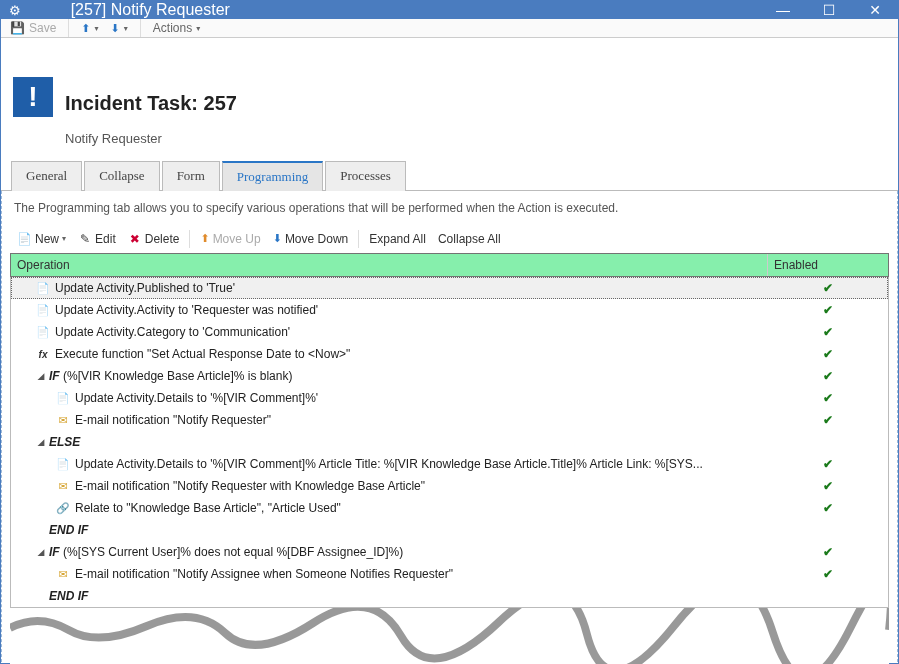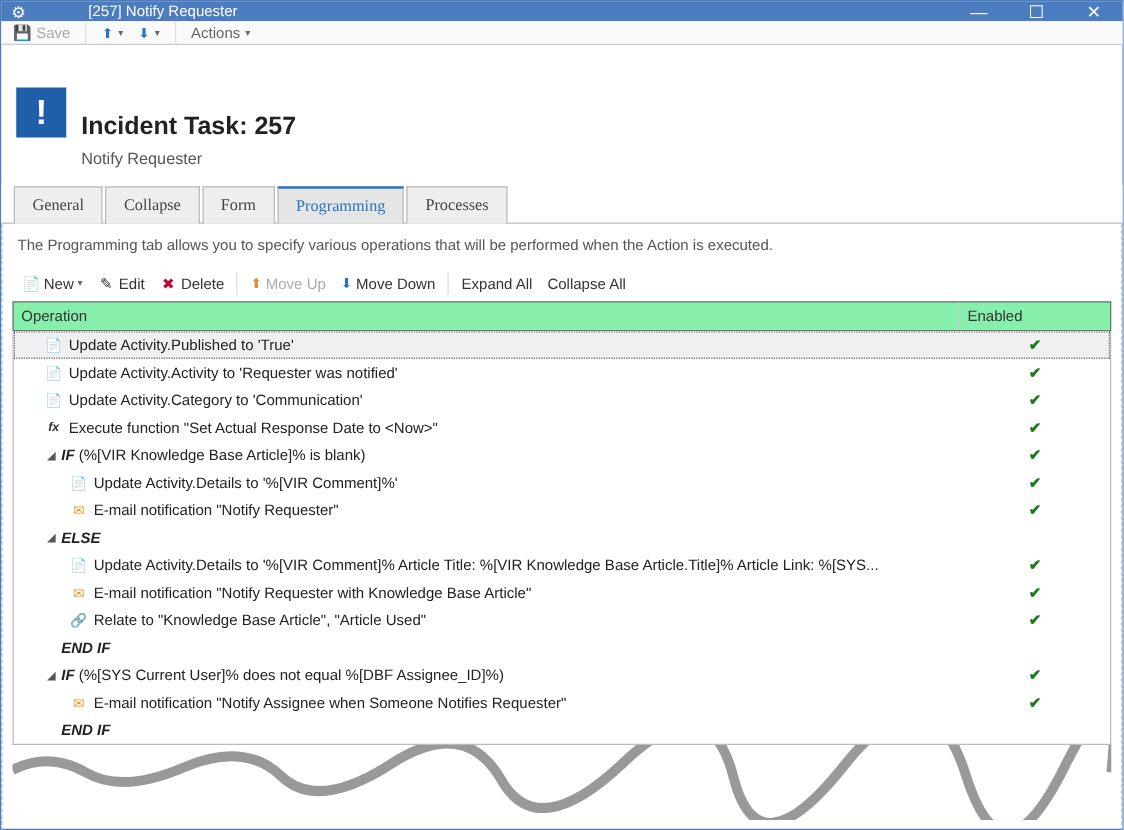--- a/index.html
+++ b/index.html
@@ -1,33 +1,33 @@
 <!DOCTYPE html>
 <html><head>
 <meta charset="utf-8">
 <style>
 * { box-sizing: border-box; margin: 0; padding: 0; }
 body { font-family: "Segoe UI", Tahoma, sans-serif; font-size: 13px; background: #fff; color: #333; overflow: hidden; }
 .window { width: 899px; height: 664px; border: 1px solid #4a7cbf; display: flex; flex-direction: column; background: #fff; }
 .titlebar { height: 30px; background: #4a7cbf; color: #fff; display: flex; align-items: center; padding: 0 0 0 8px; }
 .titlebar .gear { margin-right: 6px; font-size: 13px; }
-.titlebar-title { flex: 1; font-size: 12px; padding-left: 44px; }
+.titlebar-title { flex: 1; font-size: 16px; padding-left: 44px; }
 .win-controls { display: flex; height: 100%; }
 .win-btn { width: 46px; display: flex; align-items: center; justify-content: center; color: #fff; font-size: 14px; }
 .toolbar { height: 30px; border-bottom: 1px solid #ccc; display: flex; align-items: center; padding: 0 6px; gap: 4px; background: #fafafa; }
 .tool-btn { display: flex; align-items: center; gap: 4px; padding: 2px 4px; color: #666; font-size: 12px; }
 .tool-btn.disabled { color: #aaa; }
 .tool-sep { width: 1px; height: 18px; background: #ddd; margin: 0 4px; }
 .arrow-blue { color: #2a76c6; font-size: 11px; }
 .arrow-orange { color: #e08b2c; font-size: 11px; }
 .caret { font-size: 8px; color: #666; }
 .header-block { display: flex; align-items: center; padding: 10px 12px 14px; gap: 12px; }
 .header-icon { width: 40px; height: 40px; background: #1f5ea8; color: #fff; display: flex; align-items: center; justify-content: center; font-size: 28px; font-weight: bold; }
 .header-titles h1 { font-size: 20px; font-weight: bold; color: #222; margin-top: 44px; }
-.header-titles .sub { font-size: 13px; color: #555; margin-top: 6px; }
+.header-titles .sub { font-size: 13px; color: #555; margin-top: 16px; }
 .tabs { display: flex; border-bottom: 1px solid #bbb; padding-left: 10px; background: #fff; font-family: Liberation Serif, serif; }
 .tab { padding: 6px 14px; border: 1px solid #bbb; border-bottom: none; margin-right: 2px; background: #eee; color: #444; font-size: 13px; position: relative; top: 1px; }
 .tab.active { background: #e5e5e5; border-top: 2px solid #2a76c6; color: #2a76c6; }
 .content { flex: 1; padding: 8px; display: flex; flex-direction: column; border: 1px dashed #9cb8d8; border-top: none; }
 .desc { color: #555; font-size: 12px; padding: 2px 4px 10px; }
 .sub-toolbar { height: 28px; display: flex; align-items: center; gap: 4px; padding: 0 4px; border-bottom: 1px solid transparent; }
 .sub-btn { display: flex; align-items: center; gap: 3px; padding: 2px 4px; font-size: 12px; color: #333; }
 .sub-btn.disabled { color: #aaa; }
 .sub-sep { width: 1px; height: 18px; background: #ddd; margin: 0 2px; }
 .grid-head { display: flex; border: 1px solid #737373; background: #86efac; font-size: 12px; color: #333; }

